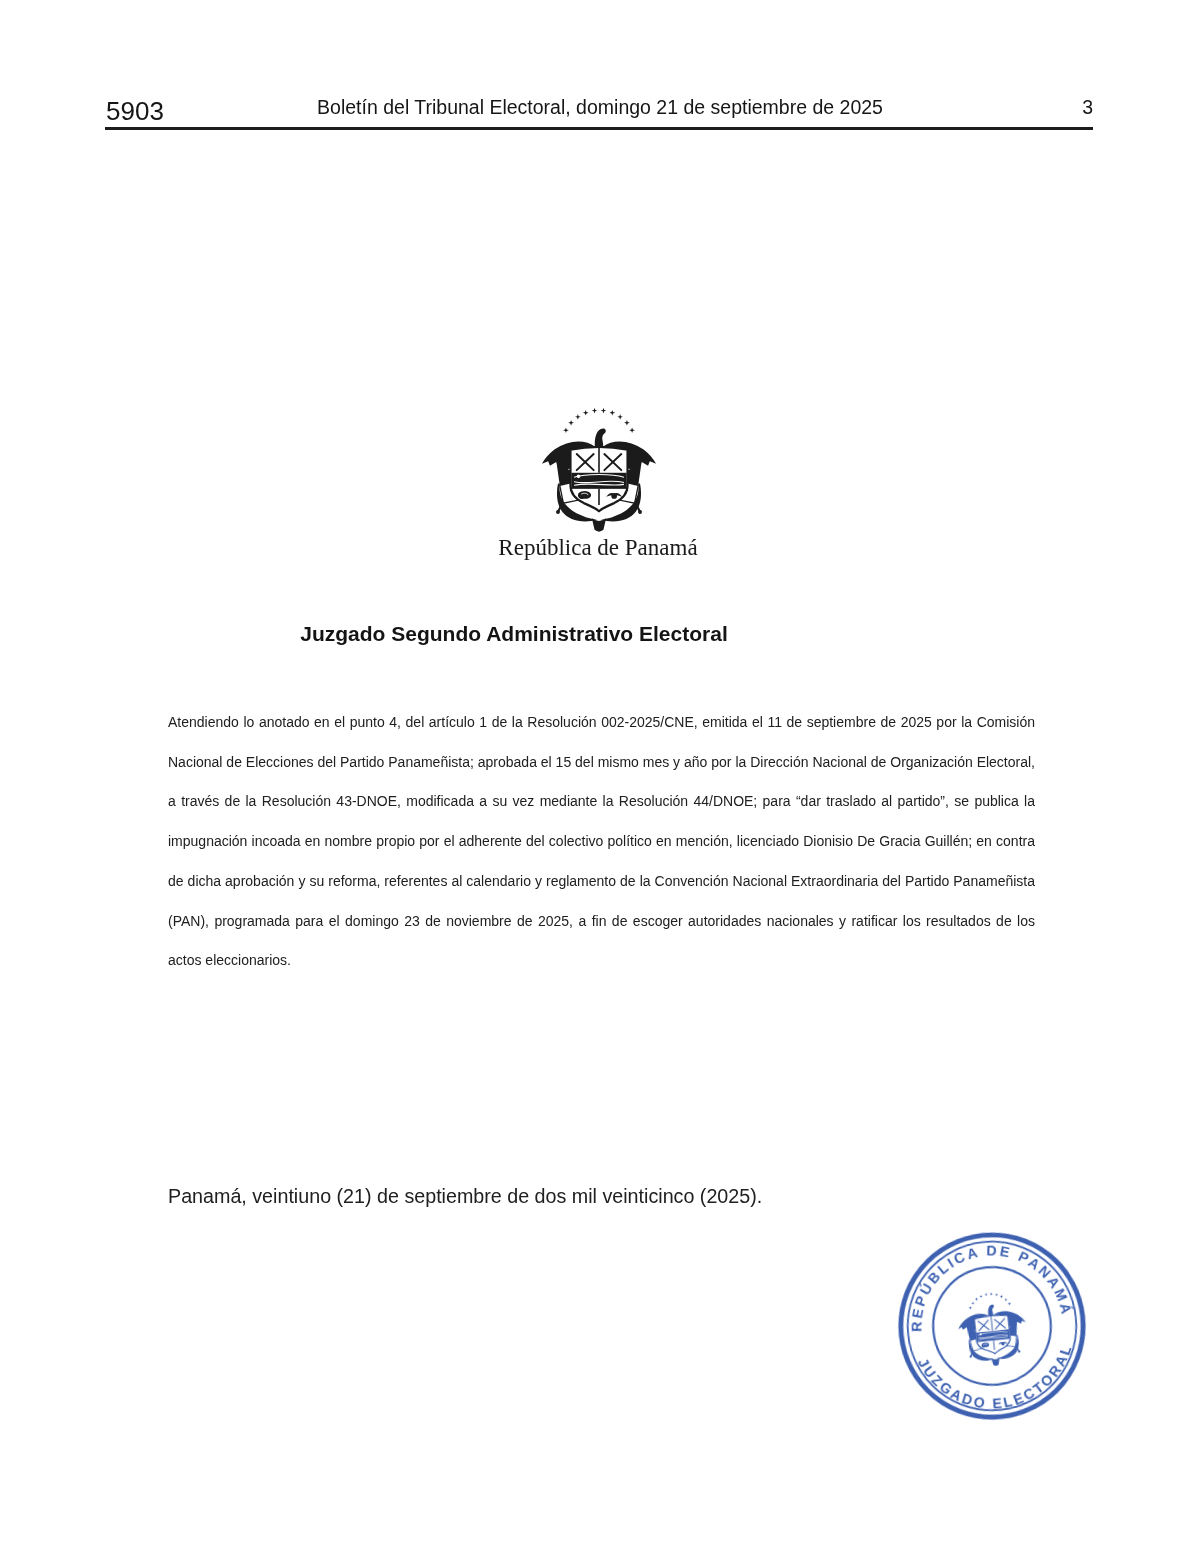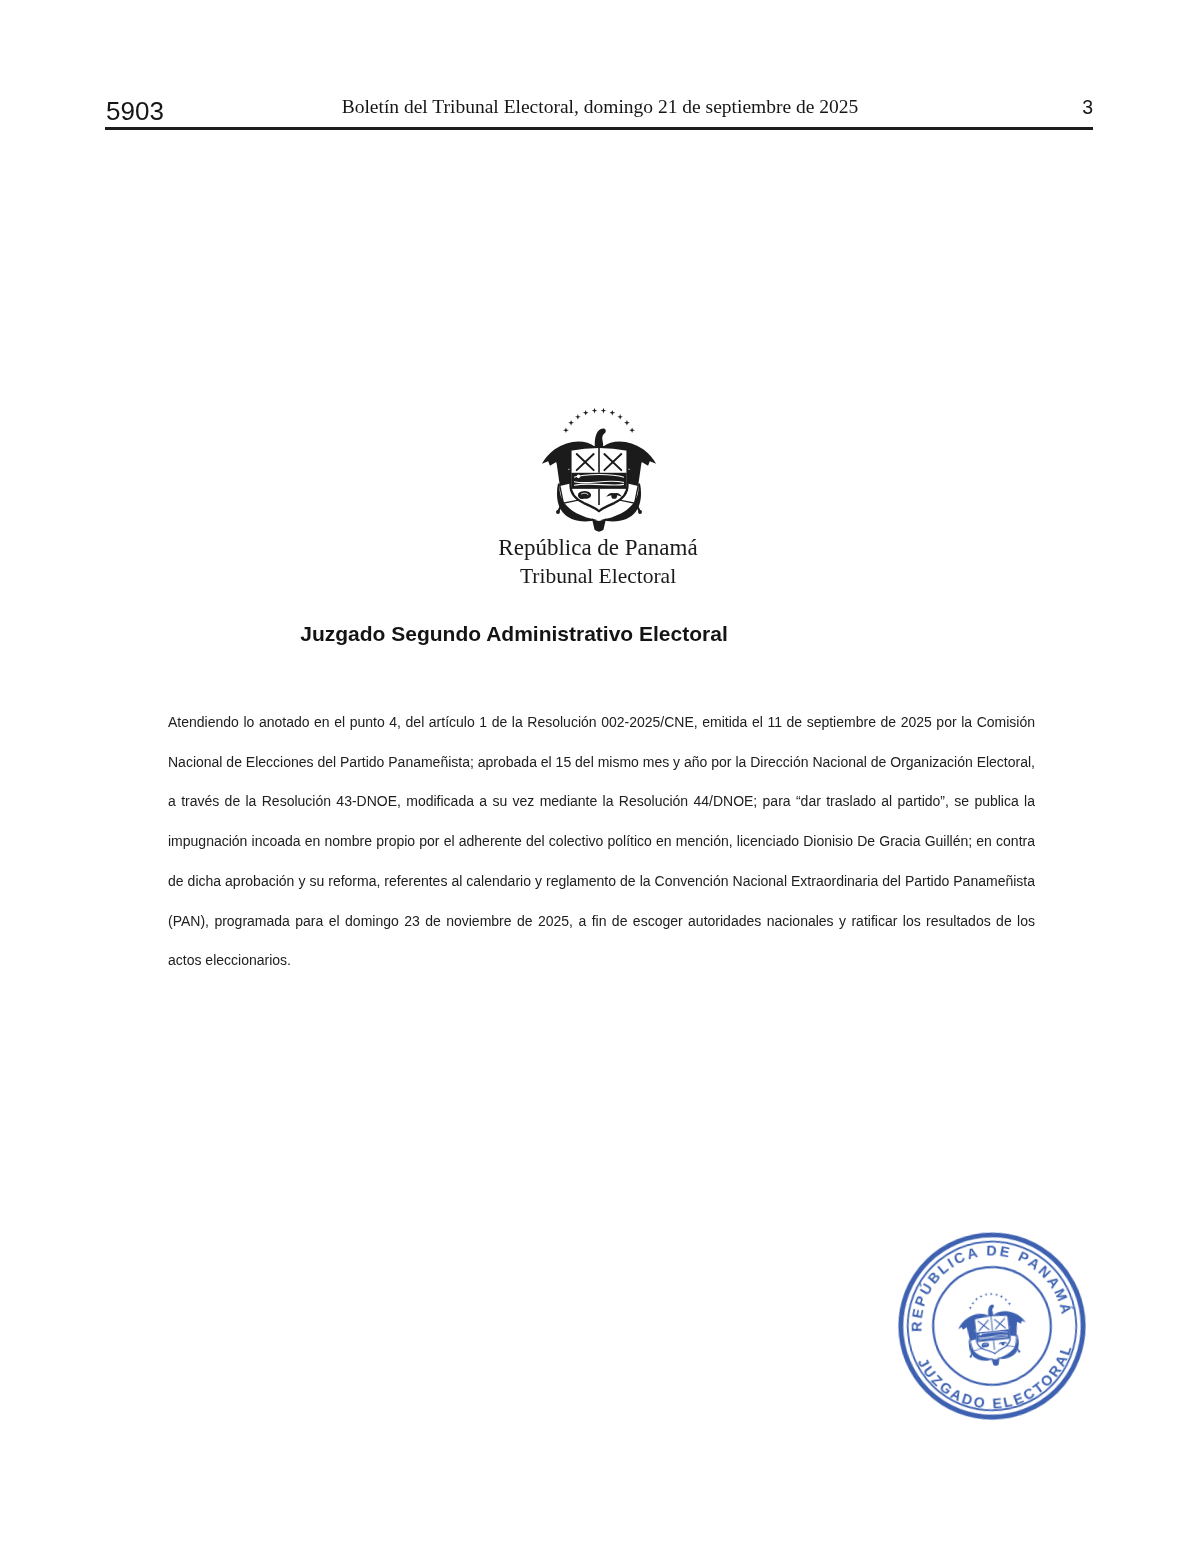--- a/index.html
+++ b/index.html
@@ -12,21 +12,21 @@
     color:#1c1c1c;
     overflow:hidden;
   }
   
   .hdr-left{
     position:absolute;left:106px;top:96px;
     font-size:26px;color:#161616;
   }
   .hdr-center{
     position:absolute;left:0;top:96px;width:1200px;
-    text-align:center;font-size:19.5px;color:#161616;font-family:Liberation Serif, serif;
+    text-align:center;font-size:19.5px;color:#161616;
   }
   .hdr-right{
     position:absolute;right:107px;top:96px;
     font-size:19.5px;color:#161616;
   }
   .hdr-rule{
     position:absolute;left:105px;top:127px;
     width:988px;height:3px;background:#1d1d1d;
   }
   
@@ -148,27 +148,27 @@
   <span class="hdr-left">5903</span>
   <div class="hdr-center">Boletín del Tribunal Electoral, domingo 21 de septiembre de 2025</div>
   <span class="hdr-right">3</span>
   <div class="hdr-rule"></div>
 
   <svg class="emblem" viewBox="0 0 140 148">
     <use href="#coa" width="140" height="148"></use>
   </svg>
   <div class="seal-caption">
     <div class="l1">República de Panamá</div>
-    <div class="l2">Tribunal Electoral</div>
   </div>
 
   <div class="doc-heading">Juzgado Segundo Administrativo Electoral</div>
 
   <div class="body-par">Atendiendo lo anotado en el punto 4, del artículo 1 de la Resolución 002-2025/CNE, emitida el 11 de septiembre de 2025 por la Comisión Nacional de Elecciones del Partido Panameñista; aprobada el 15 del mismo mes y año por la Dirección Nacional de Organización Electoral, a través de la Resolución 43-DNOE, modificada a su vez mediante la Resolución 44/DNOE; para “dar traslado al partido”, se publica la impugnación incoada en nombre propio por el adherente del colectivo político en mención, licenciado Dionisio De Gracia Guillén; en contra de dicha aprobación y su reforma, referentes al calendario y reglamento de la Convención Nacional Extraordinaria del Partido Panameñista (PAN), programada para el domingo 23 de noviembre de 2025, a fin de escoger autoridades nacionales y ratificar los resultados de los actos eleccionarios.</div>
 
+  <div class="date-line">Panamá, veintiuno (21) de septiembre de dos mil veinticinco (2025).</div>
 
   <svg class="stamp" viewBox="0 0 200 200" style="color: rgb(47, 85, 171);">
     <defs>
       <path id="arcTop" d="M28,100 A72,72 0 0 1 172,100"></path>
       <path id="arcBottom" d="M16,100 A84,84 0 0 0 184,100"></path>
     </defs>
     <g fill="none" stroke="currentColor">
       <circle cx="100" cy="100" r="93" stroke-width="5"></circle>
       <circle cx="100" cy="100" r="86" stroke-width="1.8"></circle>
       <circle cx="100" cy="100" r="60" stroke-width="2.2"></circle>

